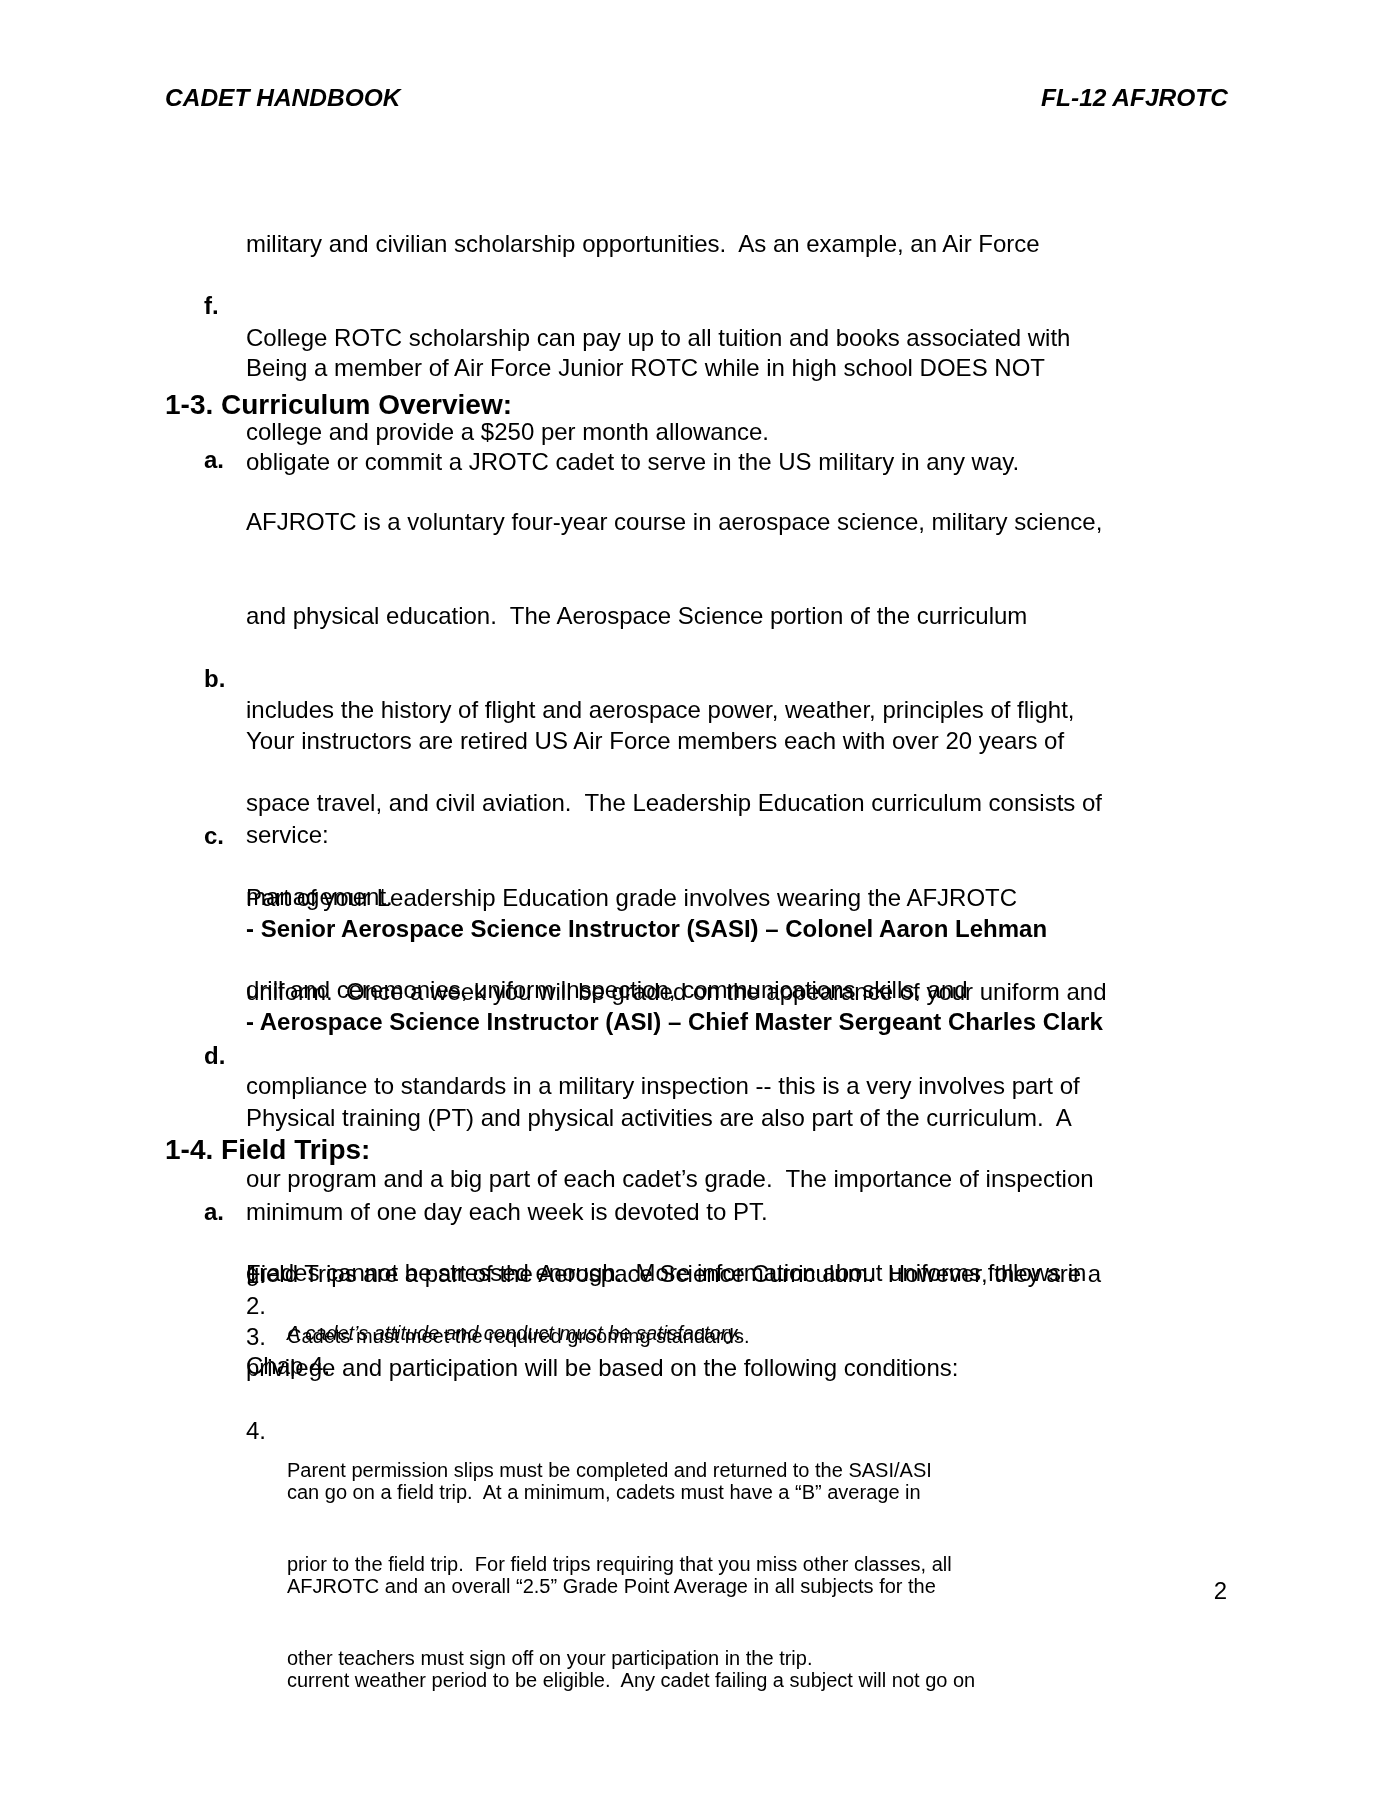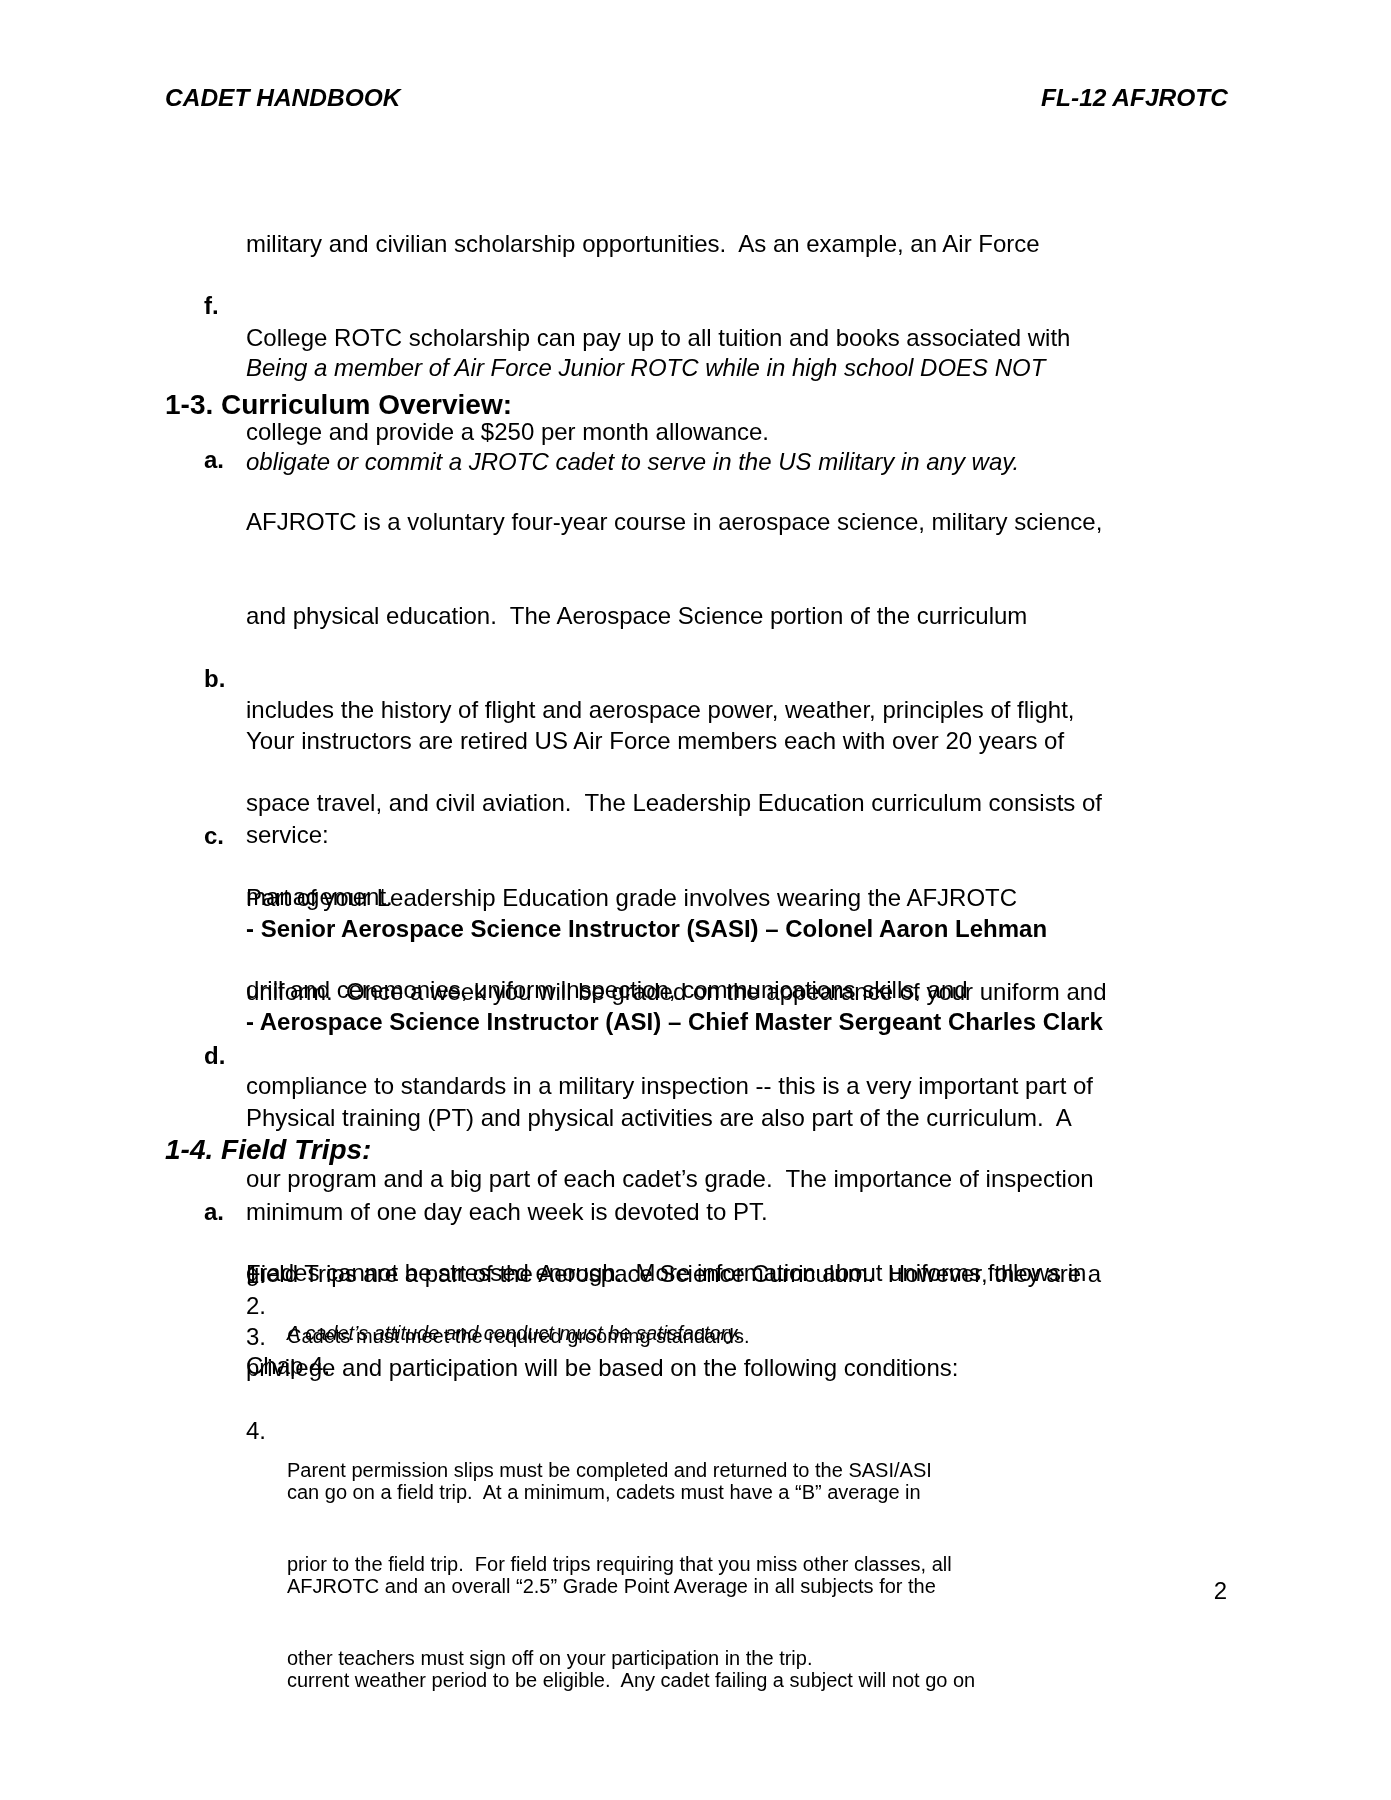--- a/index.html
+++ b/index.html
@@ -23,21 +23,21 @@
 <div class="hdr" id="hdr-left">CADET HANDBOOK</div>
 <div class="hdr" id="hdr-right">FL-12 AFJROTC</div>
 
 <div class="blk" style="left:246px; top:166px;">
   <span class="line">military and civilian scholarship opportunities.  As an example, an Air Force</span>
   <span class="line">College ROTC scholarship can pay up to all tuition and books associated with</span>
   <span class="line">college and provide a $250 per month allowance.</span>
 </div>
 
 <div class="lbl" style="left:204px; top:290px;">f.</div>
-<div class="blk" style="left:246px; top:290px;font-style:italic;">
+<div class="blk" style="left:246px; top:290px;">
   <span class="line">Being a member of Air Force Junior ROTC while in high school DOES NOT</span>
   <span class="line">obligate or commit a JROTC cadet to serve in the US military in any way.</span>
 </div>
 
 <div class="heading" style="top:389px;">1-3. Curriculum Overview:</div>
 
 <div class="lbl" style="left:204px; top:444px;">a.</div>
 <div class="blk" style="left:246px; top:444px;">
   <span class="line">AFJROTC is a voluntary four-year course in aerospace science, military science,</span>
   <span class="line">and physical education.  The Aerospace Science portion of the curriculum</span>
@@ -52,33 +52,33 @@
   <span class="line">Your instructors are retired US Air Force members each with over 20 years of</span>
   <span class="line">service:</span>
   <span class="line bold">- Senior Aerospace Science Instructor (SASI) – Colonel Aaron Lehman</span>
   <span class="line bold">- Aerospace Science Instructor (ASI) – Chief Master Sergeant Charles Clark</span>
 </div>
 
 <div class="lbl" style="left:204px; top:820px;">c.</div>
 <div class="blk" style="left:246px; top:820px;">
   <span class="line">Part of your Leadership Education grade involves wearing the AFJROTC</span>
   <span class="line">uniform.  Once a week you will be graded on the appearance of your uniform and</span>
-  <span class="line">compliance to standards in a military inspection -- this is a very important part of</span>
+  <span class="line">compliance to standards in a military inspection -- this is a very involves part of</span>
   <span class="line">our program and a big part of each cadet’s grade.  The importance of inspection</span>
   <span class="line">grades cannot be stressed enough.  More information about uniforms follows in</span>
   <span class="line">Chap 4.</span>
 </div>
 
 <div class="lbl" style="left:204px; top:1040px;">d.</div>
 <div class="blk" style="left:246px; top:1040px;">
   <span class="line">Physical training (PT) and physical activities are also part of the curriculum.  A</span>
   <span class="line">minimum of one day each week is devoted to PT.</span>
 </div>
 
-<div class="heading" style="top:1134px;font-style:italic;">1-4. Field Trips:</div>
+<div class="heading" style="top:1134px;">1-4. Field Trips:</div>
 
 <div class="lbl" style="left:204px; top:1196px;">a.</div>
 <div class="blk" style="left:246px; top:1196px;">
   <span class="line">Field Trips are a part of the Aerospace Science Curriculum.  However, they are a</span>
   <span class="line">privilege and participation will be based on the following conditions:</span>
 </div>
 
 <div>
   <div class="num" style="top:1259px;">1.</div>
   <div class="item" style="top:1259px;">

